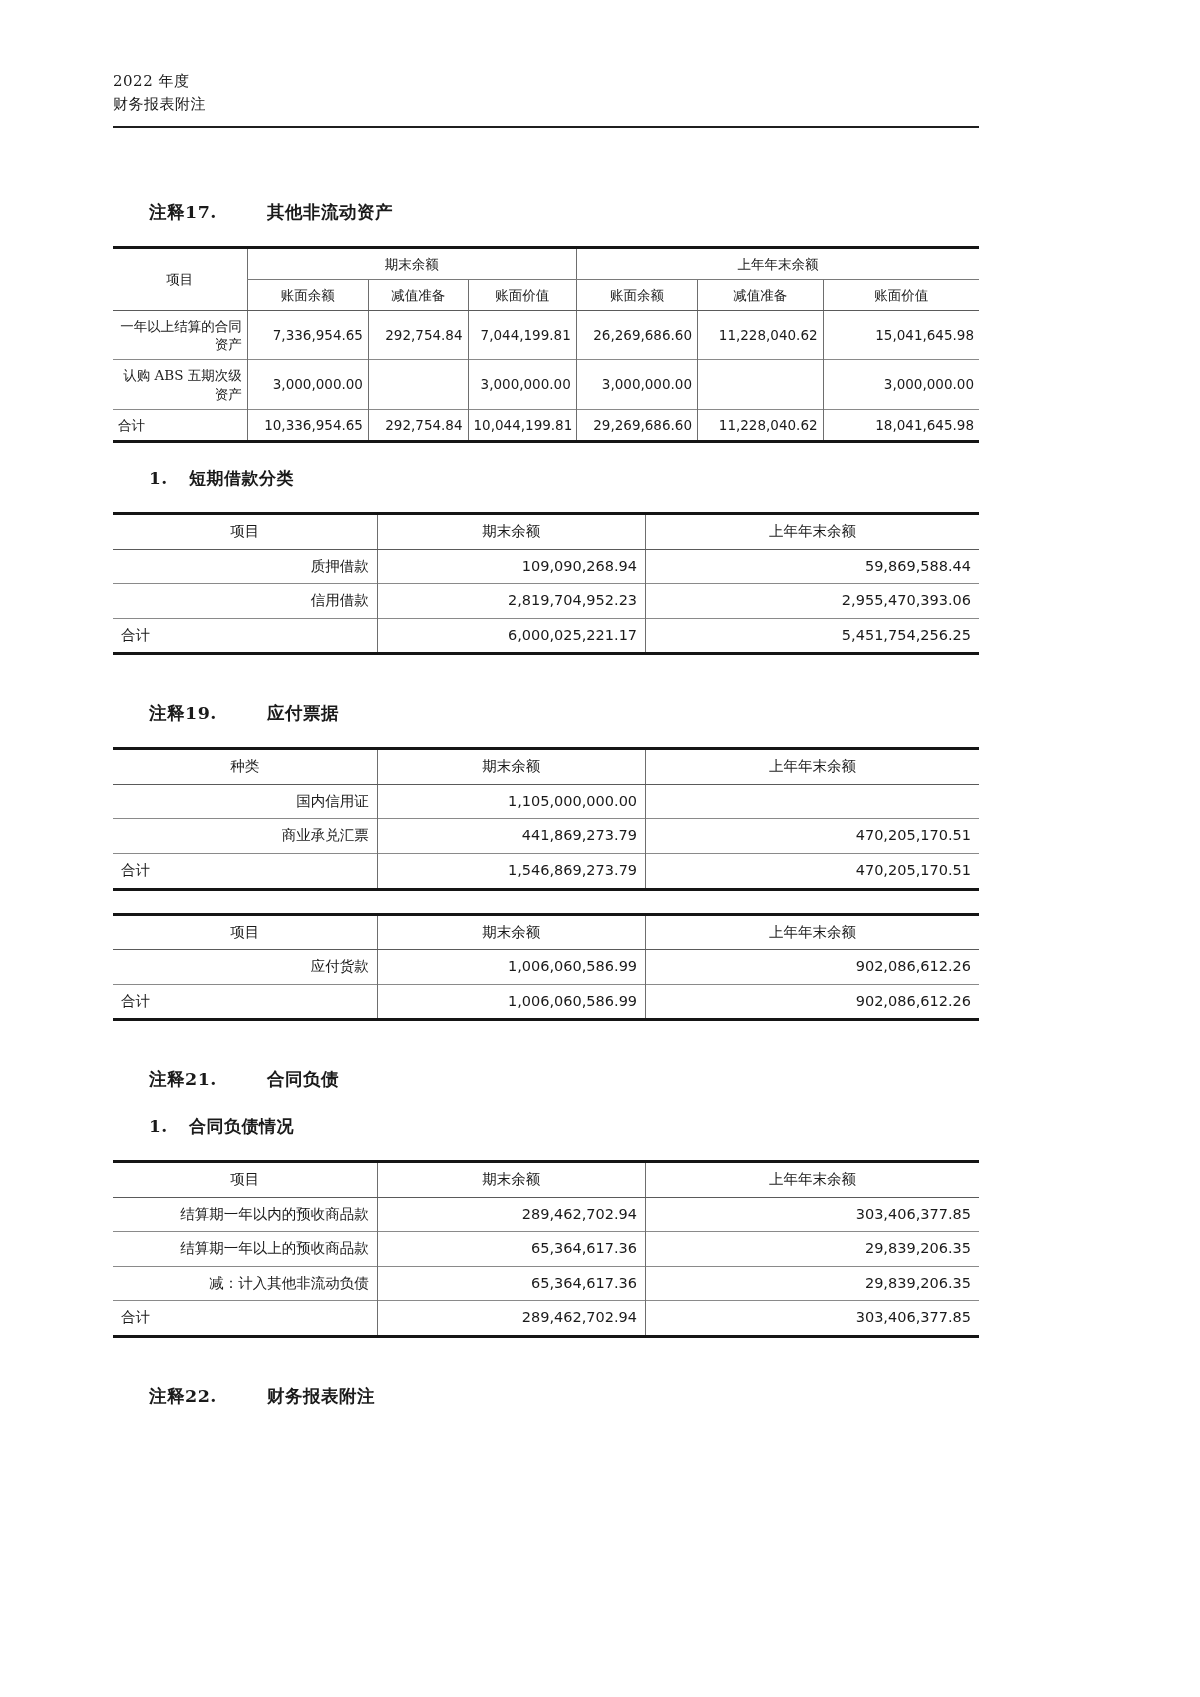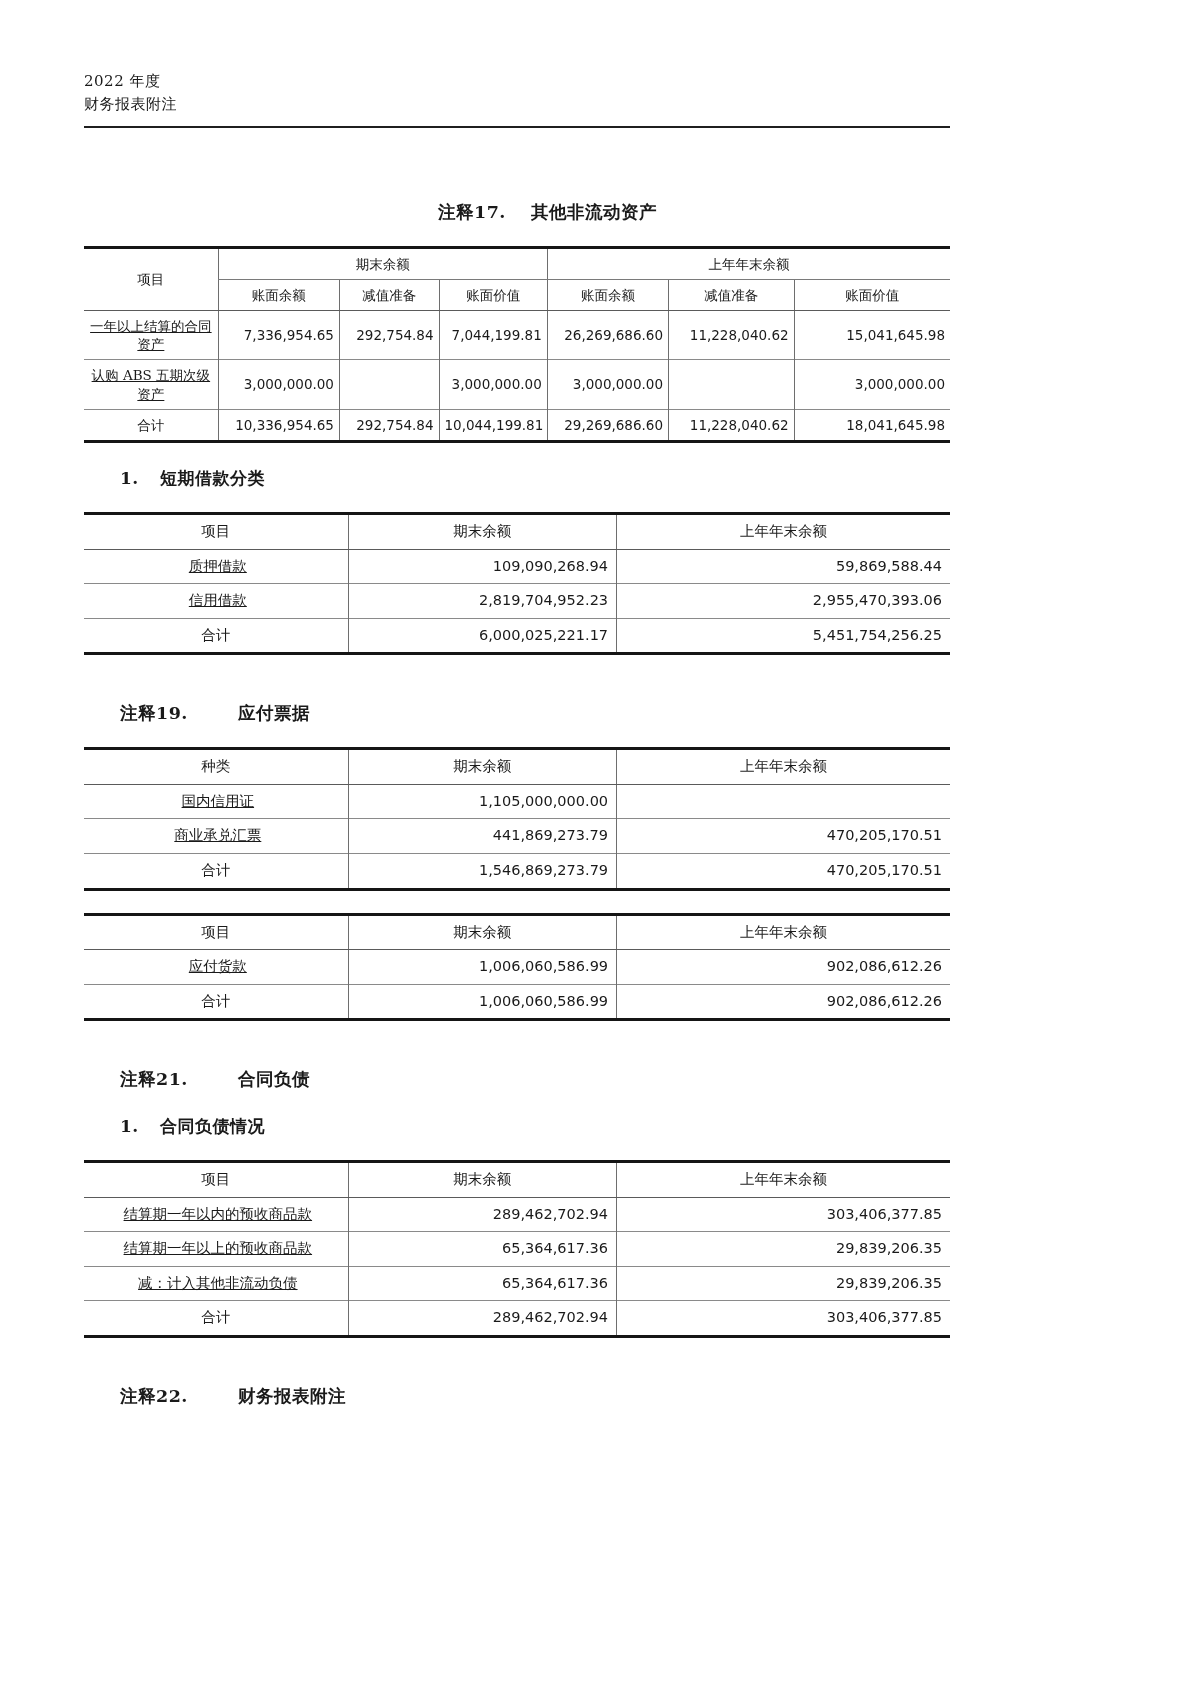--- a/index.html
+++ b/index.html
@@ -9,21 +9,21 @@
   }
   body {
     width: 1200px;
     min-height: 1697px;
     font-family: "DejaVu Serif", "Liberation Serif", serif;
     color: #1a1a1a;
     position: relative;
   }
   .content {
     width: 866px;
-    margin-left: 84px;
+    margin-left: 113px;
     padding-top: 70px;
   }
   
   .page-header { font-size: 15px; line-height: 1.55; letter-spacing: 0.5px; }
   .header-rule {
     border: none;
     border-top: 2.5px solid #1f1f1f;
     margin: 9px 0 0 0;
     width: 100%;
   }
@@ -64,24 +64,24 @@
   .inner-v { border-left: 1px solid #6e6e6e; }
   tr.rule-below th, tr.rule-below td { border-bottom: 1px solid #5a5a5a; }
   tbody td { border-top: 1px solid #8a8a8a; }
   tbody tr:first-child td { border-top: 1px solid #5a5a5a; }
   .num {
     text-align: right;
     font-family: "DejaVu Sans", "Liberation Sans", sans-serif;
     white-space: nowrap;
     padding-left: 44px;
   }
-  .label-cell { text-align: center; padding-left: 12px; text-decoration: underline; }
-  .label-center { text-align: center; }
+  .label-cell { text-align: right; padding-left: 12px; }
+  .label-center { }
   
-  .gap-heading { margin-top: 72px; text-align: center; }
+  .gap-heading { margin-top: 72px; }
   .gap-table { margin-top: 22px; }
   .gap-section { margin-top: 46px; }
   .gap-sub { margin-top: 24px; }
 </style>
 </head>
 <body>
 
 <div class="content">
 
   <div class="page-header">

